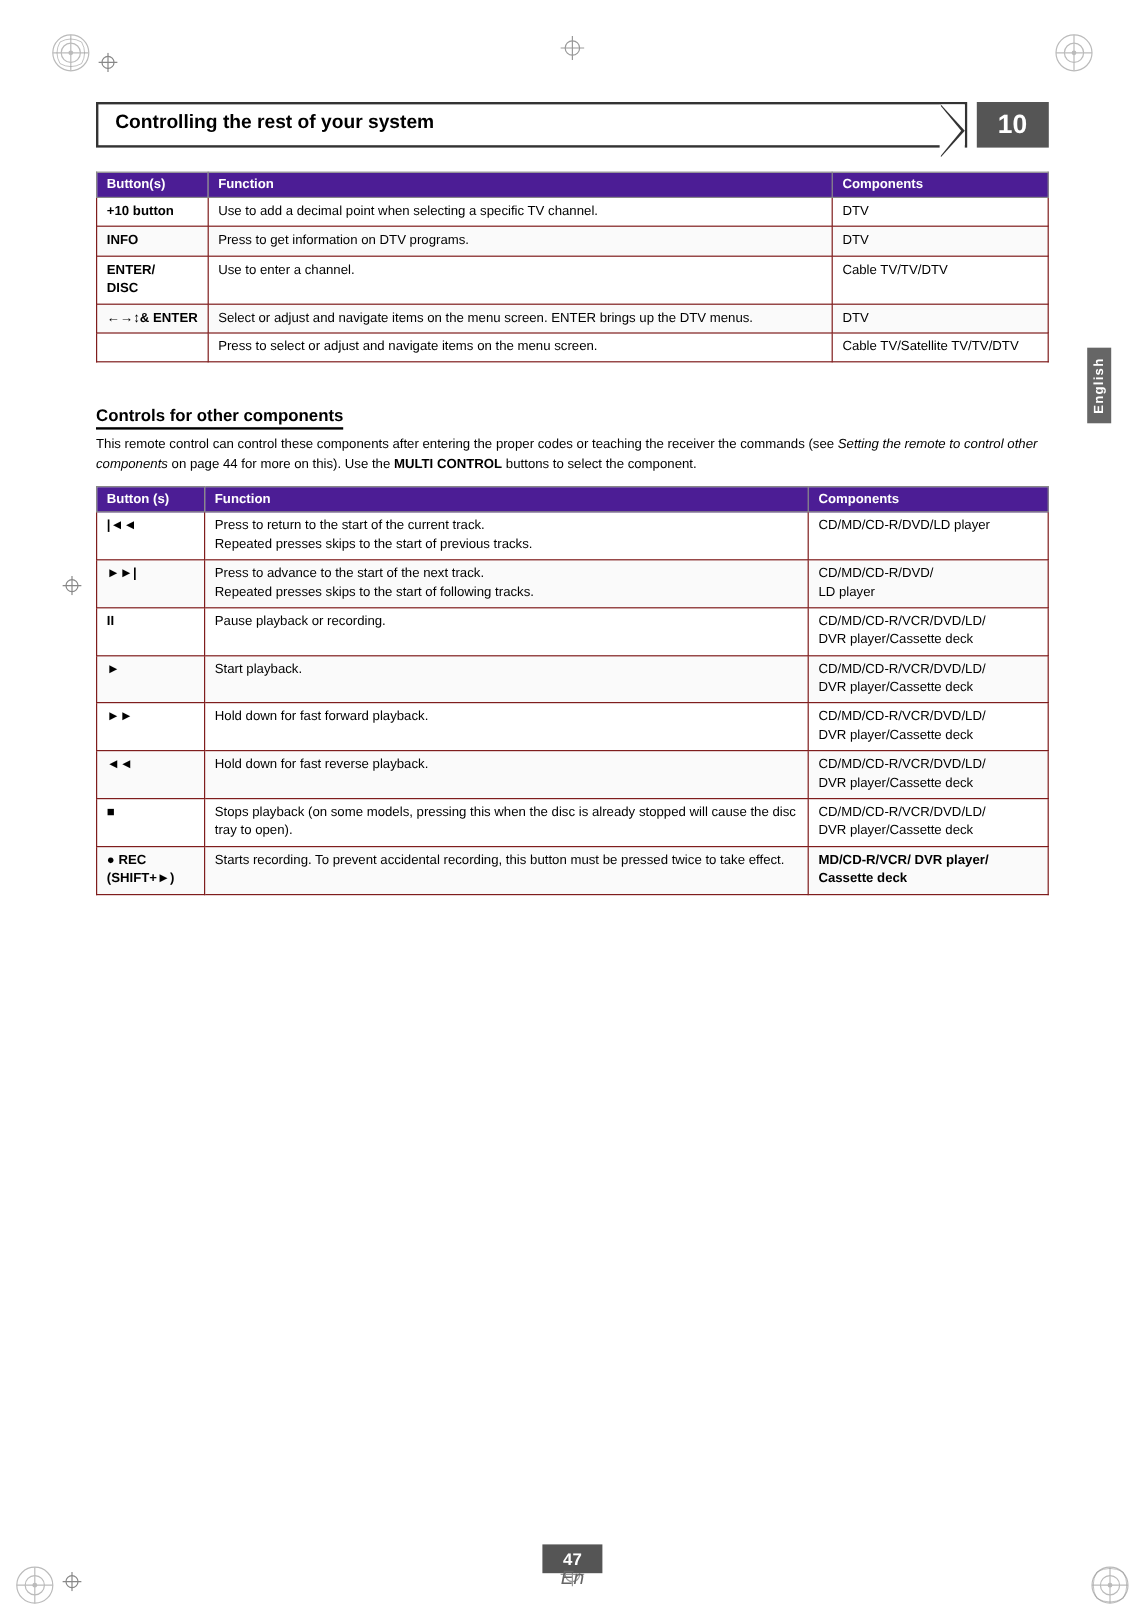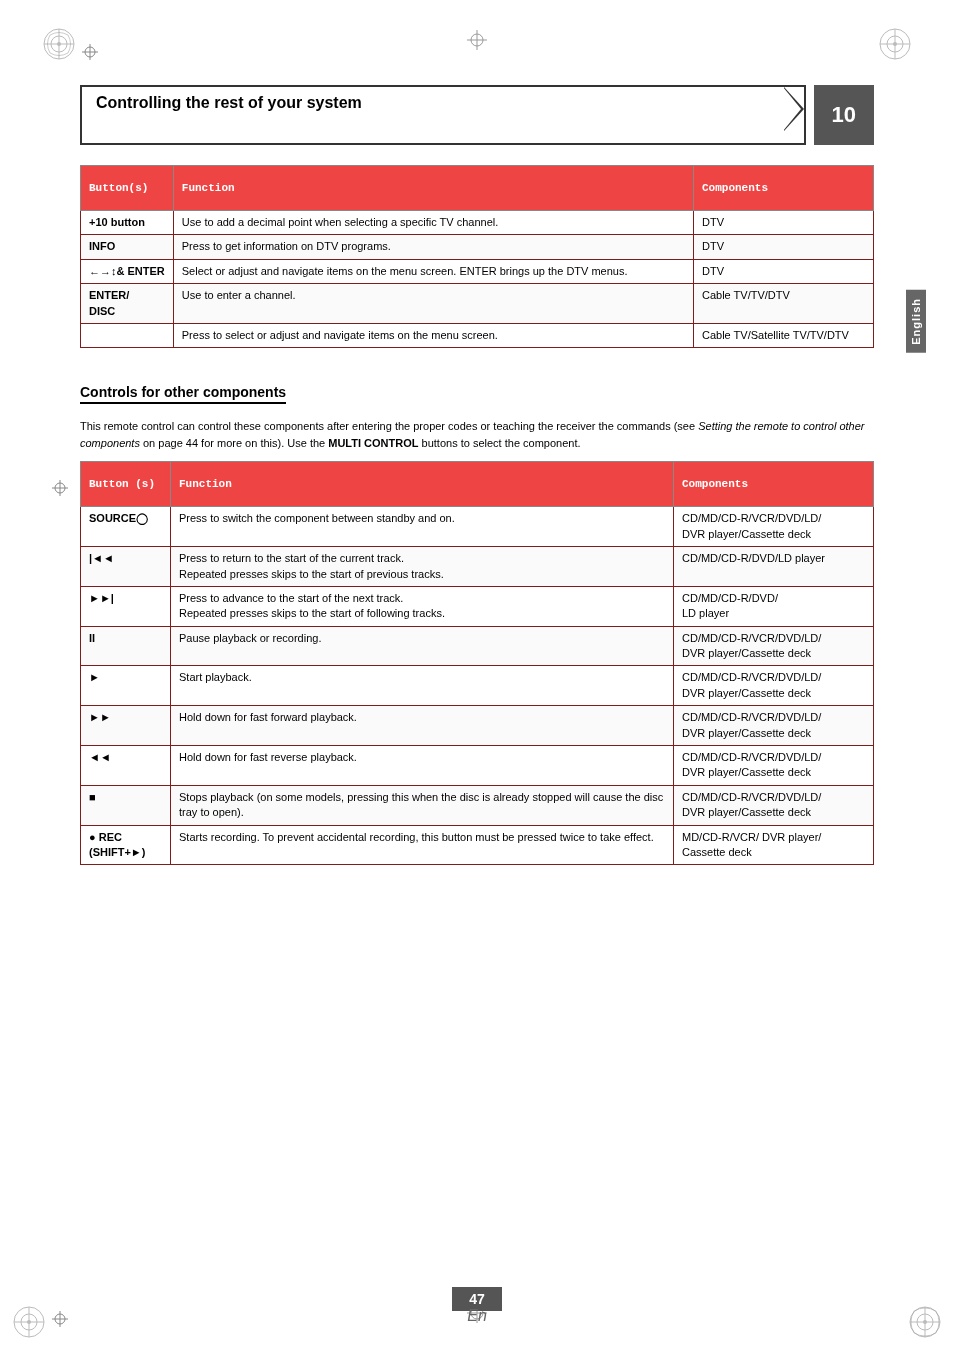--- a/index.html
+++ b/index.html
@@ -42,43 +42,42 @@
     }
 
     
     .data-table {
       width: 100%;
       border-collapse: collapse;
       margin-bottom: 18px;
       font-size: 11px;
     }
     .data-table th {
-      background: #ef4444;
+      background: #4c1d95;
       color: #fff;
       text-align: left;
-      padding: 16px 8px;
+      padding: 4px 8px;
       border: 1px solid #888;
       font-weight: bold;
       font-size: 11px;
-      font-family: Liberation Mono, monospace;
     }
     .data-table td {
       padding: 4px 8px;
       border: 1px solid #7f1d1d;
       vertical-align: top;
       line-height: 1.4;
     }
     .data-table tr:nth-child(even) td { background: #fafafa; }
     .data-table td:first-child { font-weight: bold; white-space: nowrap; }
 
     
     .sub-section-title {
       font-size: 14px;
       font-weight: bold;
-      margin: 18px 0 14px 0;
+      margin: 18px 0 4px 0;
       border-bottom: 2px solid #000;
       padding-bottom: 2px;
       display: inline-block;
     }
     .sub-section-desc {
       font-size: 11px;
       margin-bottom: 10px;
       line-height: 1.5;
     }
 
@@ -153,21 +152,21 @@
   <div class="content-area">
 
     <div style="display:flex;align-items:stretch;margin-bottom:20px;">
       <div style="flex:1;border:2px solid #333;padding:7px 50px 7px 14px;font-size:16px;font-weight:bold;position:relative;background:#fff;">
         <span>Controlling the rest of your system</span>
         
         <div style="position:absolute;right:-2px;top:-2px;width:0;height:0;border-top:24px solid #333;border-bottom:24px solid #333;border-left:0;border-right:0;"></div>
         <div style="position:absolute;right:0px;top:0px;width:0;height:0;border-top:22px solid #fff;border-bottom:22px solid #fff;border-left:20px solid #333;"></div>
         <div style="position:absolute;right:3px;top:0px;width:0;height:0;border-top:22px solid transparent;border-bottom:22px solid transparent;border-left:18px solid #fff;"></div>
       </div>
-      <div style="background:#555;color:#fff;font-size:22px;font-weight:bold;padding:17px 18px;display:flex;align-items:flex-start;justify-content:center;min-width:56px;margin-left:8px;">
+      <div style="background:#555;color:#fff;font-size:22px;font-weight:bold;padding:6px 18px;display:flex;align-items:flex-start;justify-content:center;min-width:56px;margin-left:8px;">
         <span>10</span>
       </div>
     </div>
 
     <table class="data-table first-table">
       <thead>
         <tr>
           <th style="width:90px;">Button(s)</th>
           <th>Function</th>
           <th style="width:180px;">Components</th>
@@ -175,34 +174,34 @@
       </thead>
       <tbody>
         <tr>
           <td><span>+10 button</span></td>
           <td><span>Use to add a decimal point when selecting a specific TV channel.</span></td>
           <td><span>DTV</span></td>
         </tr>
         <tr>
           <td><span>INFO</span></td>
           <td><span>Press to get information on DTV programs.</span></td>
-          <td><span>DTV</span></td>
-        </tr>
-        <tr>
-          <td><span>←→↕&amp; ENTER</span></td>
-          <td><span>Select or adjust and navigate items on the menu screen. ENTER brings up the DTV menus.</span></td>
           <td><span>DTV</span></td>
         </tr>
         <tr>
           <td style="white-space:pre-line;"><span>ENTER/
 DISC</span></td>
           <td><span>Use to enter a channel.</span></td>
           <td><span>Cable TV/TV/DTV</span></td>
         </tr>
         <tr>
+          <td><span>←→↕&amp; ENTER</span></td>
+          <td><span>Select or adjust and navigate items on the menu screen. ENTER brings up the DTV menus.</span></td>
+          <td><span>DTV</span></td>
+        </tr>
+        <tr>
           <td></td>
           <td><span>Press to select or adjust and navigate items on the menu screen.</span></td>
           <td><span>Cable TV/Satellite TV/TV/DTV</span></td>
         </tr>
       </tbody>
     </table>
 
     <div>
       <div class="sub-section-title">Controls for other components</div>
     </div>
@@ -212,26 +211,20 @@
 
     <table class="data-table">
       <thead>
         <tr>
           <th style="width:90px;">Button (s)</th>
           <th>Function</th>
           <th style="width:200px;">Components</th>
         </tr>
       </thead>
       <tbody>
-        <tr>
-          <td><span>SOURCE◯</span></td>
-          <td><span>Press to switch the component between standby and on.</span></td>
-          <td style="white-space:pre-line;"><span>CD/MD/CD-R/VCR/DVD/LD/
-DVR player/Cassette deck</span></td>
-        </tr>
         <tr>
           <td><span>|◄◄</span></td>
           <td style="white-space:pre-line;margin-top:14px;"><span>Press to return to the start of the current track.
 Repeated presses skips to the start of previous tracks.</span></td>
           <td><span>CD/MD/CD-R/DVD/LD player</span></td>
         </tr>
         <tr>
           <td><span>►►|</span></td>
           <td style="white-space:pre-line;"><span>Press to advance to the start of the next track.
 Repeated presses skips to the start of following tracks.</span></td>
@@ -265,21 +258,21 @@
         <tr>
           <td><span>■</span></td>
           <td><span>Stops playback (on some models, pressing this when the disc is already stopped will cause the disc tray to open).</span></td>
           <td style="white-space:pre-line;"><span>CD/MD/CD-R/VCR/DVD/LD/
 DVR player/Cassette deck</span></td>
         </tr>
         <tr>
           <td style="white-space:pre-line;"><span>● REC
 (SHIFT+►)</span></td>
           <td><span>Starts recording. To prevent accidental recording, this button must be pressed twice to take effect.</span></td>
-          <td style="white-space:pre-line;"><span>MD/CD-R/VCR/ DVR player/
+          <td style="white-space:pre-line;font-weight:bold;"><span>MD/CD-R/VCR/ DVR player/
 Cassette deck</span></td>
         </tr>
       </tbody>
     </table>
 
   </div>
 
   <div style="position:absolute;right:28px;top:290px;writing-mode:vertical-rl;transform:rotate(180deg);background:#666;color:#fff;font-size:11px;font-weight:bold;padding:8px 4px;letter-spacing:1px;">English</div>
 
   <div style="position:absolute;left:52px;top:480px;">

